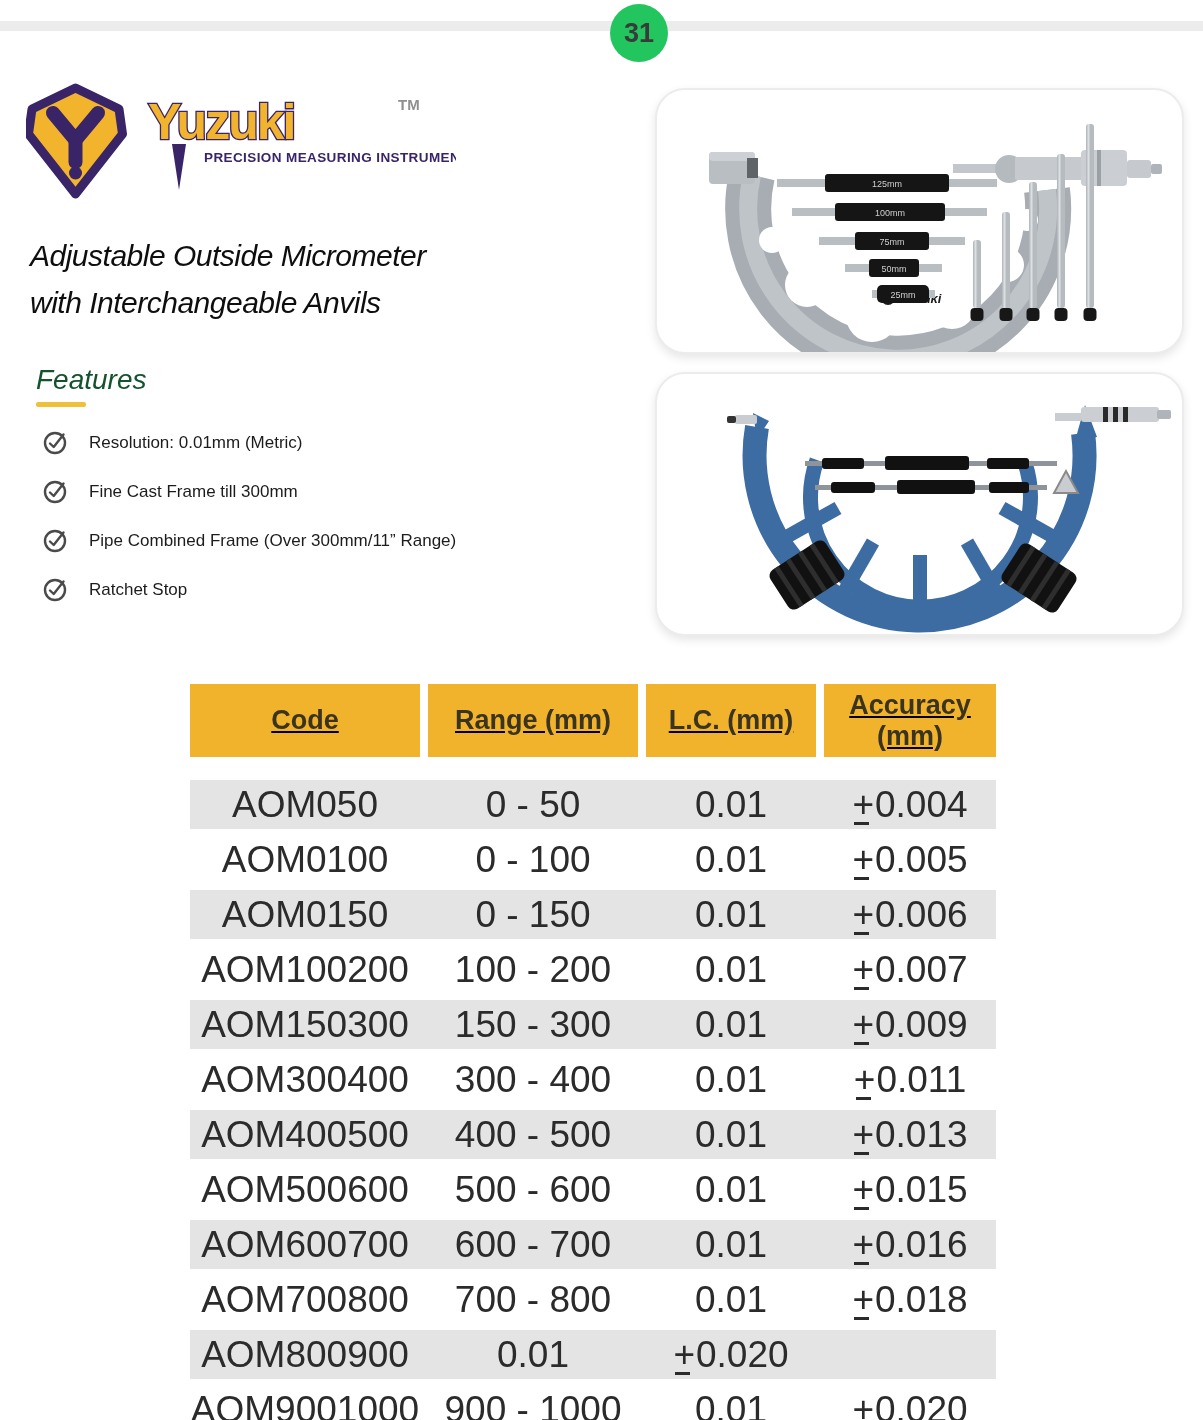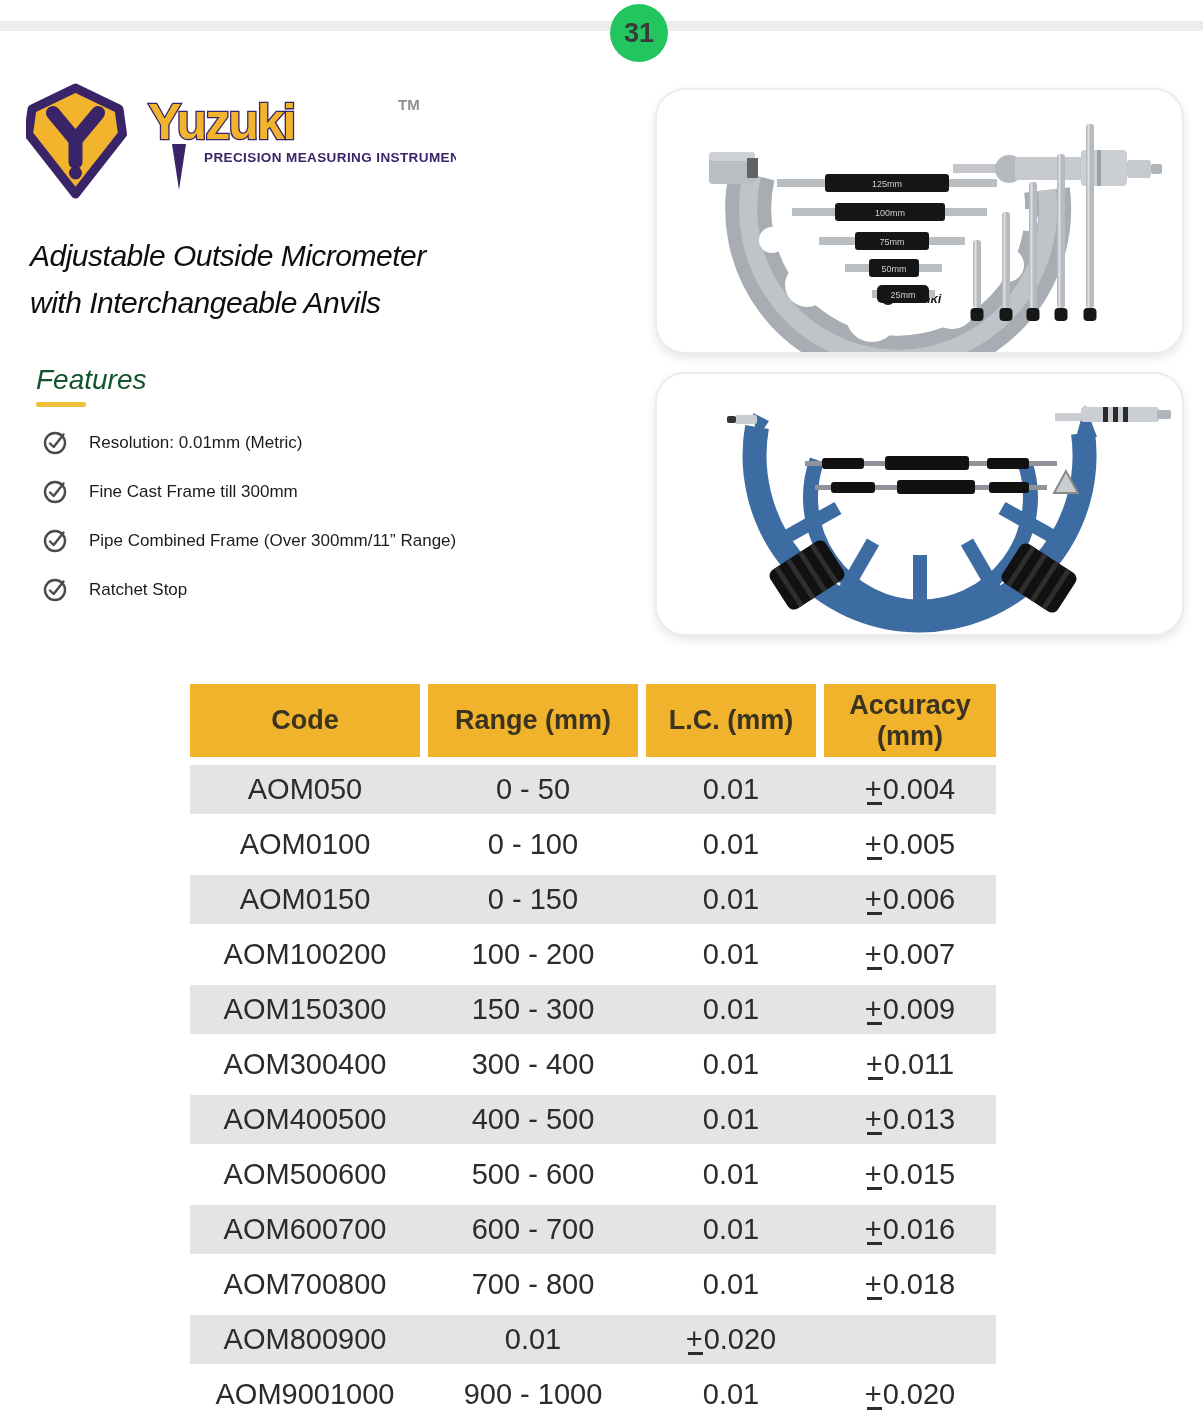--- a/index.html
+++ b/index.html
@@ -31,25 +31,25 @@
   
   .card{position:absolute;background:#ffffff;border:2px solid #ECECEC;border-radius:30px;
         box-shadow:0 4px 10px rgba(0,0,0,0.10);overflow:hidden;}
   .card1{left:655px;top:88px;width:525px;height:262px;}
   .card2{left:655px;top:372px;width:525px;height:260px;}
   .card svg{display:block;width:100%;height:100%;}
 
   
   .spec-table{position:absolute;left:190px;top:684px;width:806px;}
   .thead{display:grid;grid-template-columns:230px 210px 170px 172px;column-gap:8px;
-        height:73px;margin-bottom:8px;}
+        height:73px;margin-bottom:23px;text-decoration:underline;}
   .th{background:#F0B32B;color:#3A3320;font-weight:bold;font-size:27px;line-height:31px;
         display:flex;align-items:center;justify-content:center;text-align:center;}
   .trow{display:grid;grid-template-columns:230px 210px 170px 172px;column-gap:8px;height:49px;
-        margin-bottom:6px;align-items:center;font-size:29px;color:#2B2B2B;}
+        margin-bottom:6px;align-items:center;font-size:37px;color:#2B2B2B;}
   .trow.shaded{background:#E4E4E4;}
   .td{text-align:center;white-space:nowrap;}
   .pm{display:inline-block;position:relative;margin-right:1px;}
   .pm::after{content:"";position:absolute;left:2px;bottom:1px;width:15px;height:3px;background:#2B2B2B;}
 </style>
 </head>
 <body>
 
 <div id="page">
 

